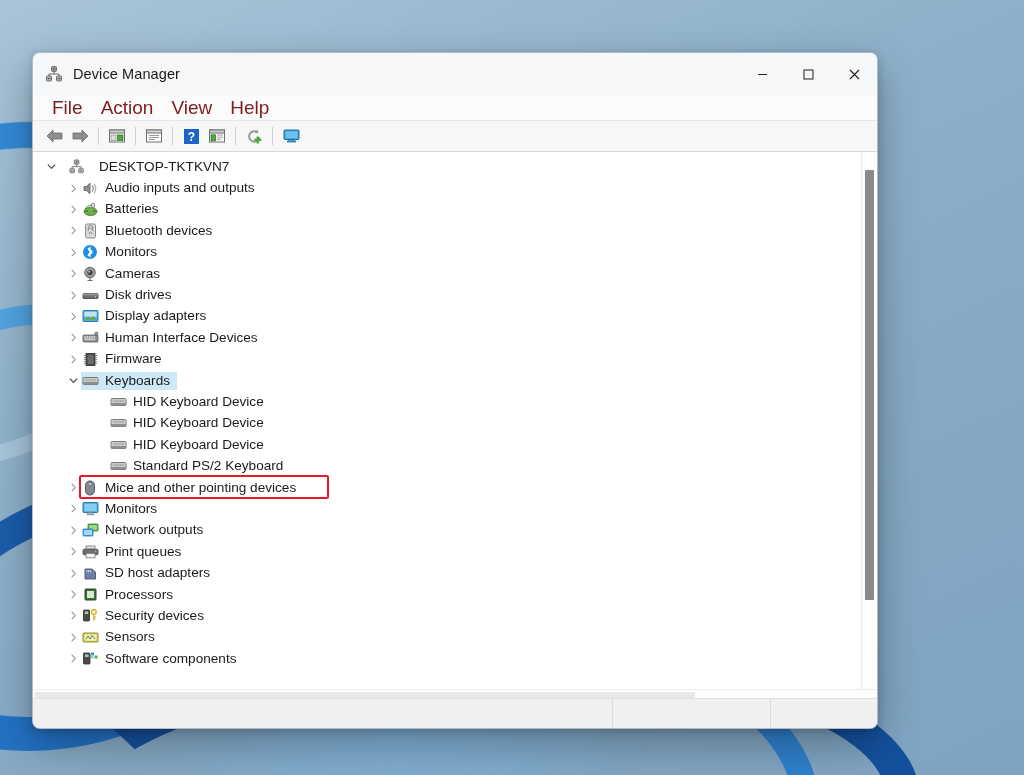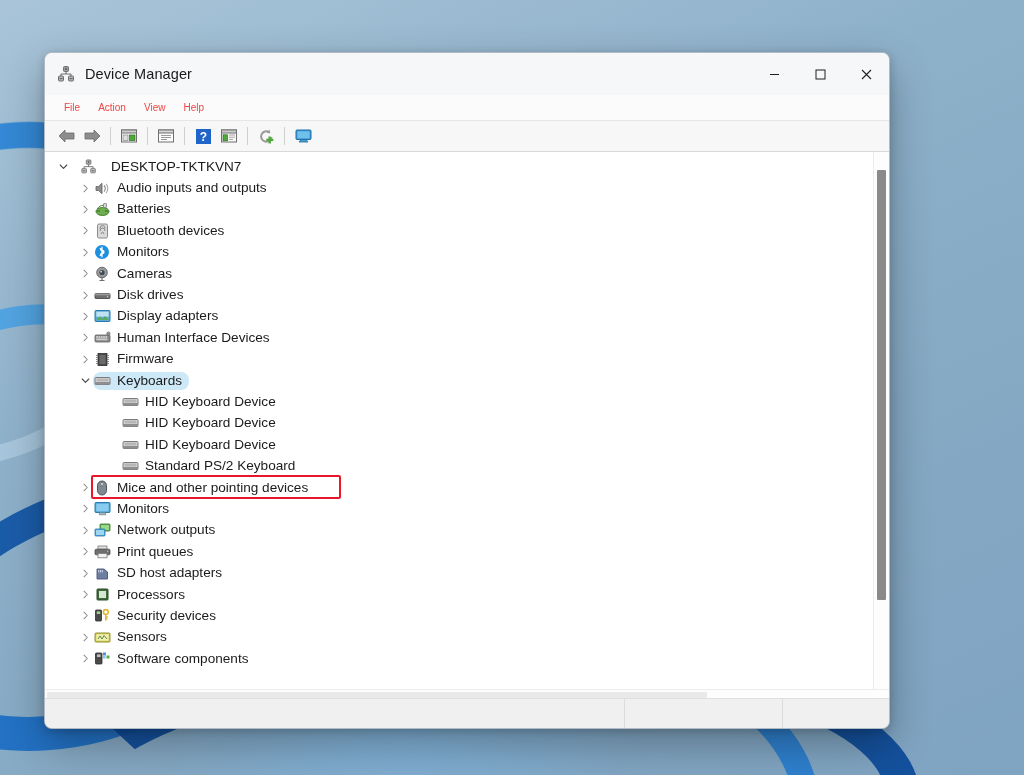--- a/index.html
+++ b/index.html
@@ -73,21 +73,21 @@
     opacity: .55;
   }
   #glow {
     left: 140px; top: 560px; width: 520px; height: 300px;
     background: radial-gradient(ellipse at center, rgba(120,190,245,.45), rgba(120,190,245,0) 70%);
   }
 
   
   #window {
     position: absolute;
-    left: 44px; top: 52px;
+    left: 32px; top: 52px;
     width: 846px; height: 677px;
     background: #f3f3f3;
     border-radius: 8px;
     box-shadow: 0 16px 42px rgba(0,0,0,.30), 0 2px 8px rgba(0,0,0,.18);
     overflow: hidden;
     display: flex; flex-direction: column;
     border: 1px solid rgba(120,140,160,.55);
   }
 
   
@@ -112,21 +112,21 @@
 
   
   #menubar {
     height: 26px; flex: 0 0 26px;
     background: #fbfbfb;
     display: flex; align-items: center;
     padding-left: 10px;
     border-bottom: 1px solid #e6e6e6;
   }
   .menu-item {
-    font-size: 10px; color: #ef4444;
+    font-size: 19px; color: #7f1d1d;
     padding: 2px 9px;
     border-radius: 3px;
   }
 
   
   #toolbar {
     height: 31px; flex: 0 0 31px;
     background: #f7f7f7;
     display: flex; align-items: center;
     padding-left: 8px;
@@ -171,21 +171,21 @@
     width: 18px; height: 16px; flex: 0 0 18px;
     margin-right: 6px;
     display: flex; align-items: center; justify-content: center;
   }
   .lbl {
     font-size: 13.6px; color: #1b1b1b;
     padding: 1px 3px 2px 0;
   }
   .row .hl {
     display: inline-flex; align-items: center;
-    border-radius: 8px;
+    border-radius: 0;
     padding-right: 4px;
   }
   .row.selected .hl { background: #cde8f7; }
 
   
   .d0 { padding-left: 10px; gap: 8px; }
   .d1 { padding-left: 32px; }
   .d2 { padding-left: 76px; }
 
   

